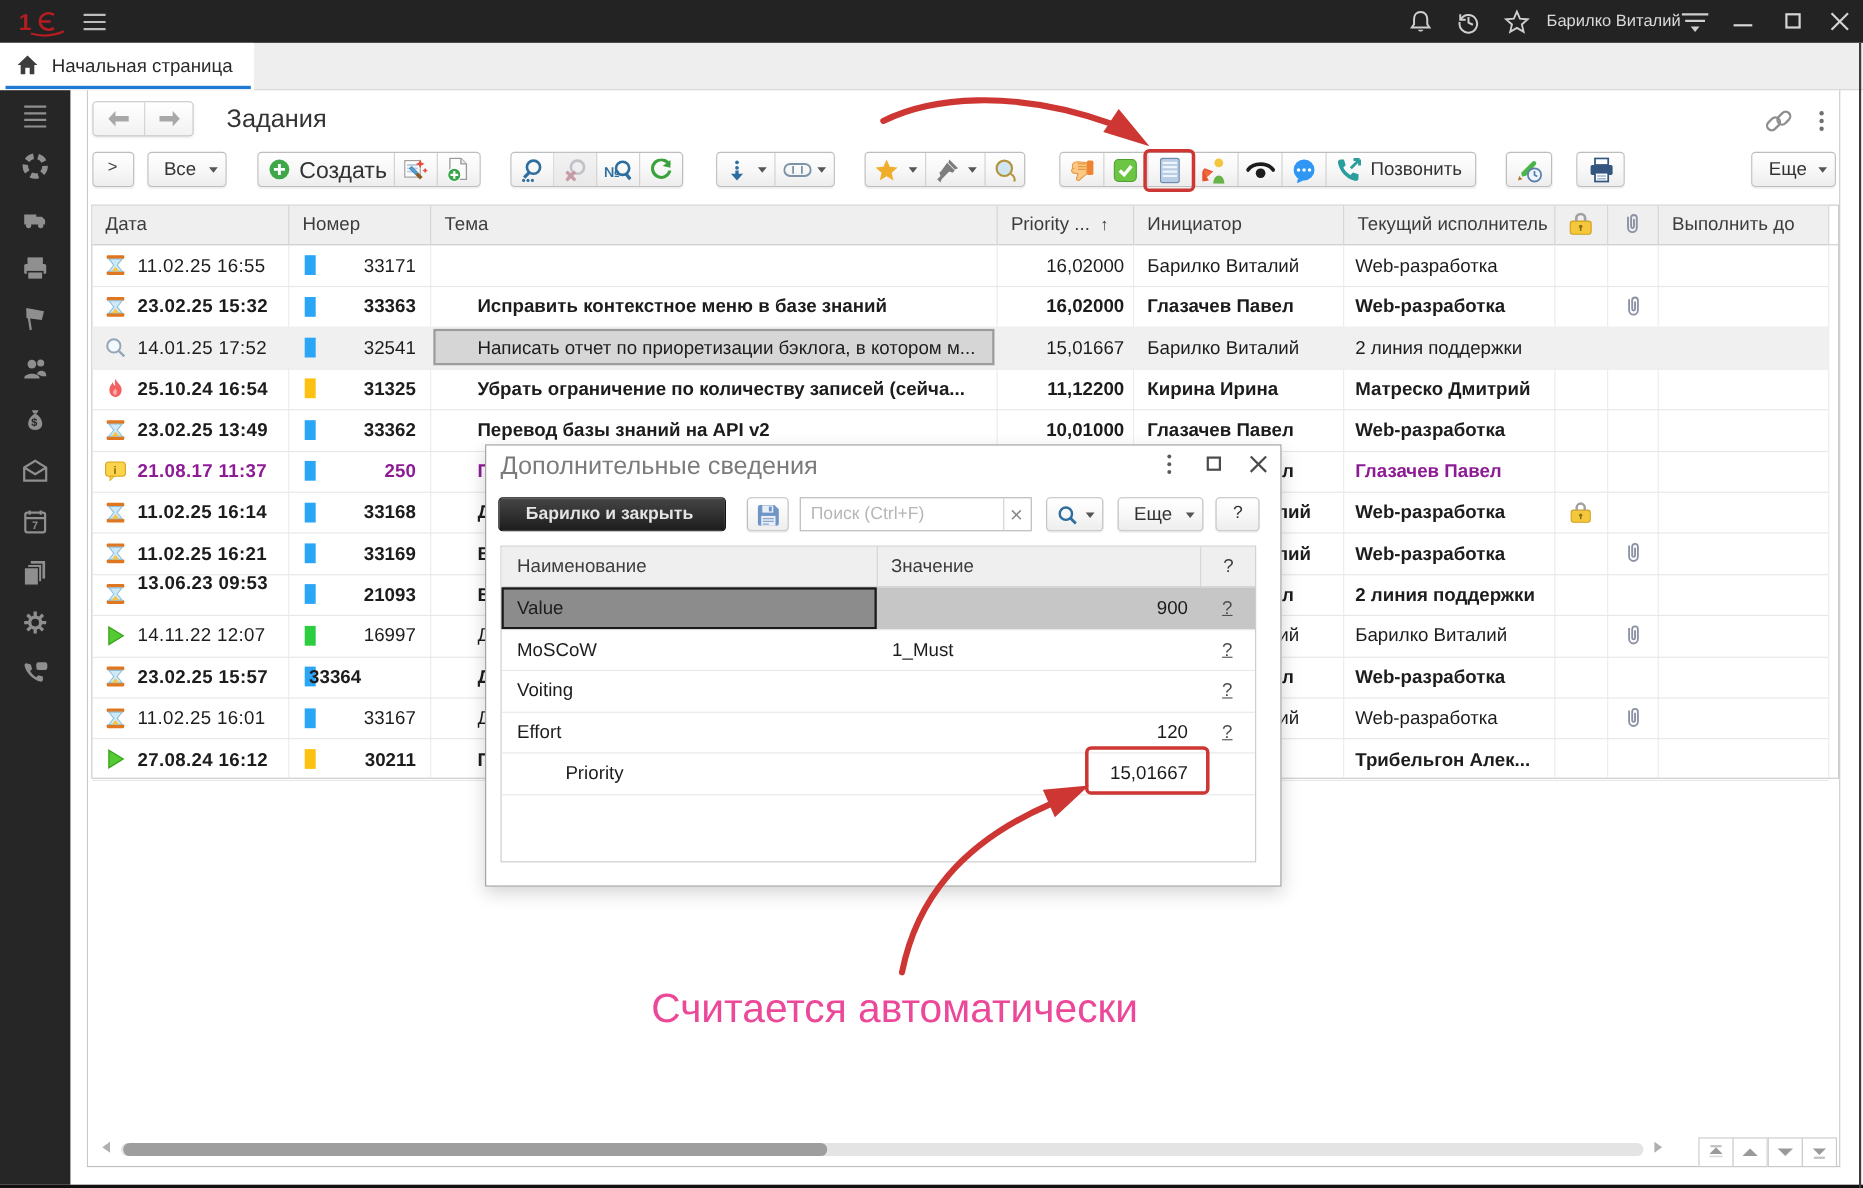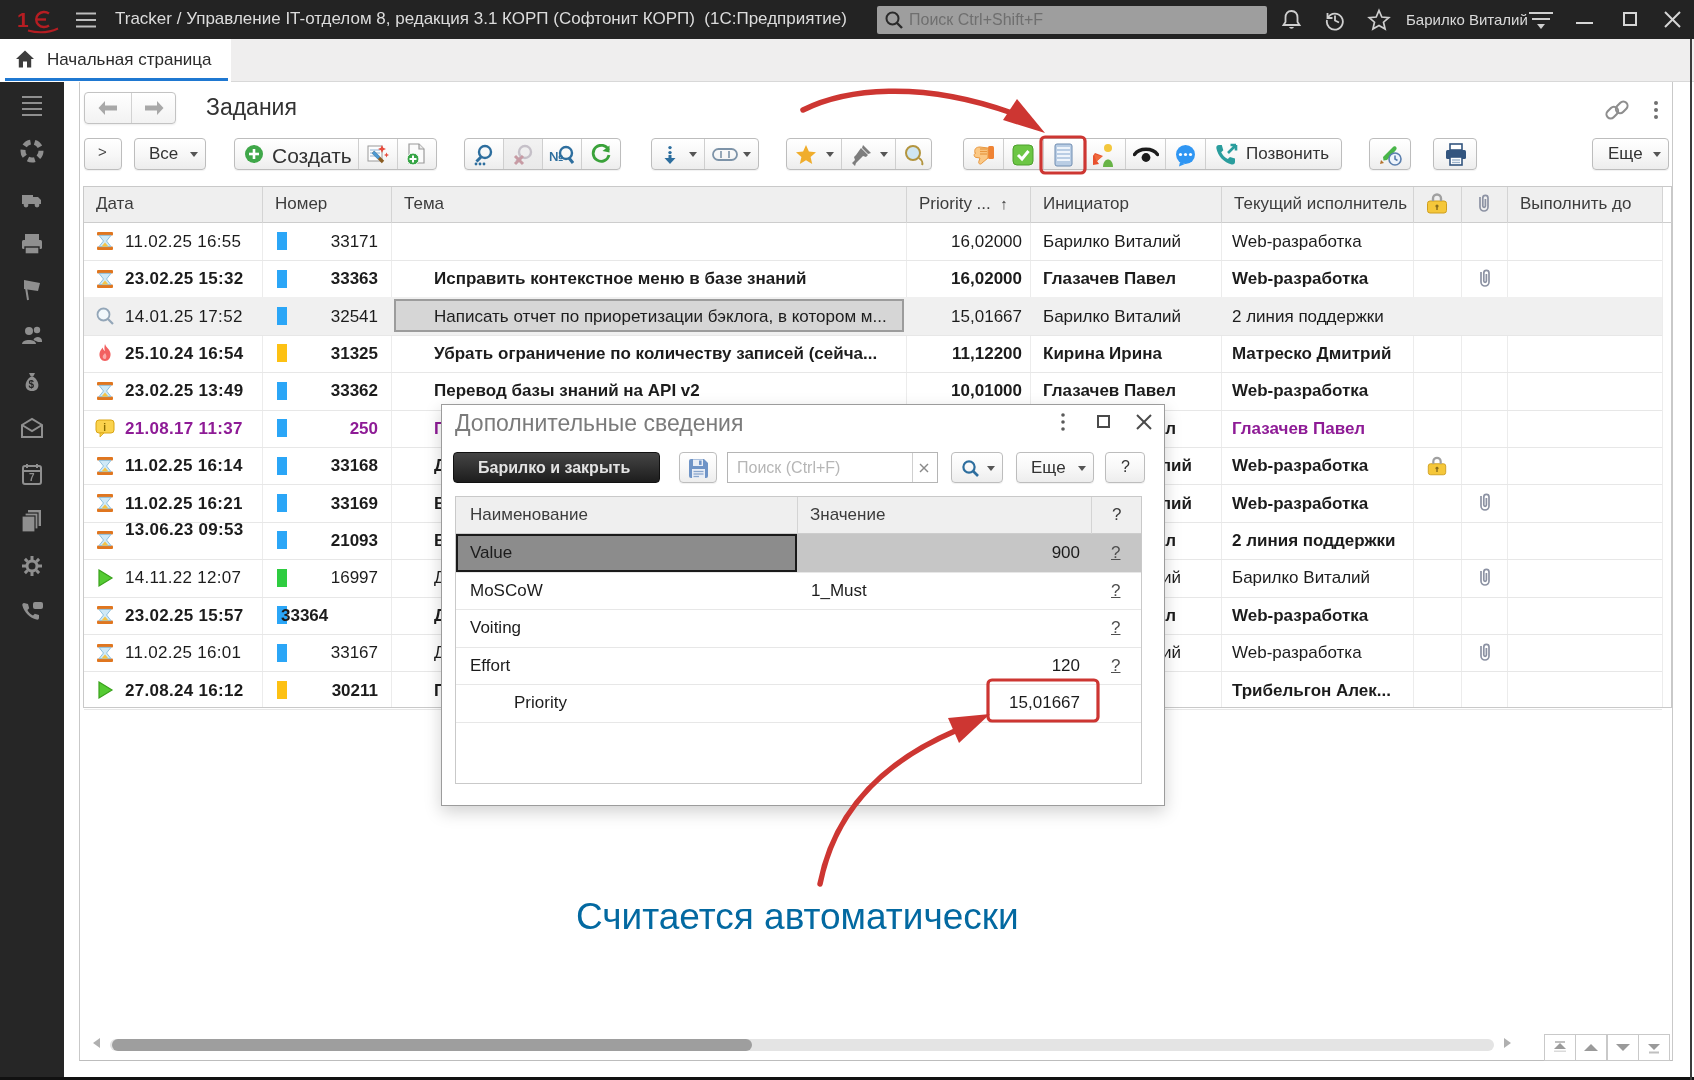--- a/index.html
+++ b/index.html
@@ -29,28 +29,20 @@
 <path d="M12 23.5 Q 28 28 42 21.5" stroke-width="2"></path>
 </g>
     </svg>
 <svg class="abs" style="left:74px;top:11px;" width="24" height="18" viewBox="0 0 24 18">
 <g stroke="#bdbdbd" stroke-width="2">
         <line x1="2" y1="2.5" x2="22" y2="2.5"></line>
         <line x1="2" y1="9" x2="22" y2="9"></line>
         <line x1="2" y1="15.5" x2="22" y2="15.5"></line>
       </g>
     </svg>
-<div class="abs" style="left:115px;top:9px;font-size:17px;color:#dcdcdc;">Tracker / Управление IT-отделом 8, редакция 3.1 КОРП (Софтонит КОРП)&nbsp; (1С:Предприятие)</div>
-<div class="abs" style="left:877px;top:6px;width:390px;height:28px;background:#9e9e9e;border-radius:2px;">
-<svg class="abs" style="left:7px;top:4px;" width="20" height="20" viewBox="0 0 20 20">
-        <circle cx="8.5" cy="8.5" r="6" fill="none" stroke="#2a2a2a" stroke-width="2"></circle>
-        <line x1="13" y1="13" x2="18" y2="18" stroke="#2a2a2a" stroke-width="2.4"></line>
-      </svg>
-<div class="abs" style="left:32px;top:5px;font-size:16px;color:#6f6f6f;">Поиск Ctrl+Shift+F</div>
-    </div>
 <svg class="abs" style="left:1281px;top:9px;" width="21" height="22" viewBox="0 0 21 22">
 <path d="M10.5 2 C6.5 2 4.5 5 4.5 8.5 L4.5 13 L2.5 16 L18.5 16 L16.5 13 L16.5 8.5 C16.5 5 14.5 2 10.5 2 Z" fill="none" stroke="#cfcfcf" stroke-width="1.8"></path>
 <path d="M8 18 a2.7 2.7 0 0 0 5 0" fill="#cfcfcf"></path>
     </svg>
 <svg class="abs" style="left:1324px;top:9px;" width="22" height="22" viewBox="0 0 22 22">
 <path d="M3.5 4 L3.5 9 L8.5 9" fill="none" stroke="#cfcfcf" stroke-width="1.8"></path>
 <path d="M4 8.5 A8 8 0 1 1 3 11" fill="none" stroke="#cfcfcf" stroke-width="1.8"></path>
 <path d="M11 6.5 L11 11.5 L15 13.5" fill="none" stroke="#cfcfcf" stroke-width="1.8"></path>
     </svg>
 <svg class="abs" style="left:1367px;top:8px;" width="24" height="24" viewBox="0 0 24 24">
@@ -704,15 +696,15 @@
 <div class="rowtext" style="left:470px;top:693.2px;margin-left:44px;">Priority</div>
 <div class="rowtext" style="left:880px;top:693.2px;width:200px;text-align:right;">15,01667</div>
 <svg class="abs" style="left:0;top:0;z-index:30;pointer-events:none;" width="1694" height="1080" viewBox="0 0 1694 1080">
 <path d="M803 110 C 845 89 920 80 1012 113" fill="none" stroke="#cd3632" stroke-width="5.5" stroke-linecap="round"></path>
 <path d="M1045 133 L1003 120 L1017 99 Z" fill="#cd3632"></path>
 <rect x="1041" y="137" width="44" height="36" rx="4" fill="none" stroke="#cd3632" stroke-width="3.2"></rect>
 <path d="M820 884 C 833 818 874 766 955 731" fill="none" stroke="#cd3632" stroke-width="5.5" stroke-linecap="round"></path>
 <path d="M990 714 L948 718 L959 743 Z" fill="#cd3632"></path>
 <rect x="988" y="680" width="110" height="41" rx="4" fill="none" stroke="#cd3632" stroke-width="3.2"></rect>
 </svg>
-<div class="abs" style="left:576px;top:896px;font-size:37px;color:#0369a1;z-index:30;">Считается автоматически</div>
+<div class="abs" style="left:592px;top:896px;font-size:37px;color:#ec4899;z-index:30;">Считается автоматически</div>
 <div class="abs" style="left:0;top:1077px;width:1694px;height:3px;background:#111;"></div>
 <div class="abs" style="left:1690px;top:39px;width:2px;height:1041px;background:#3c3c3c;"></div>
 </div>
 </body></html>

